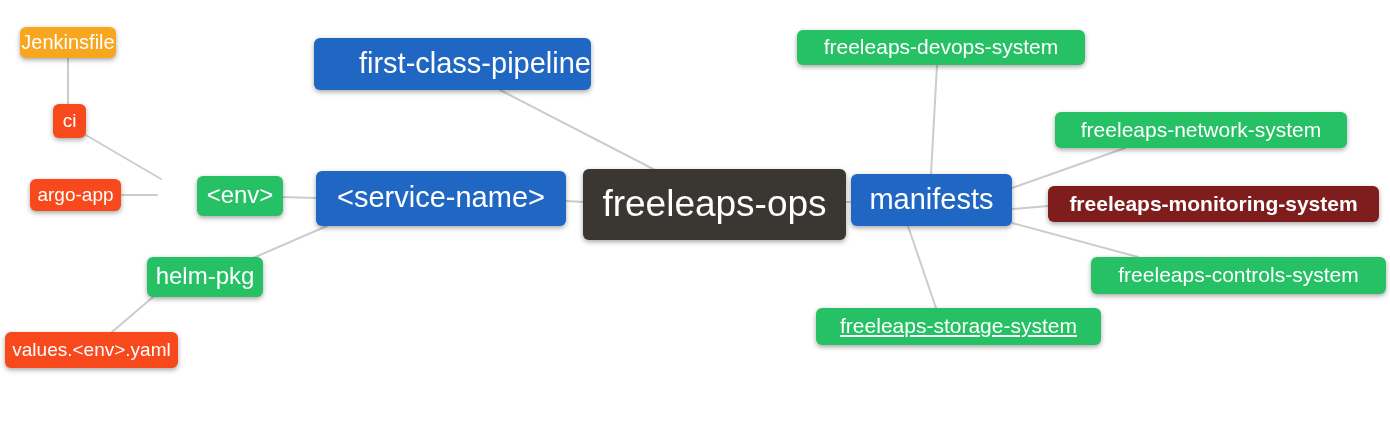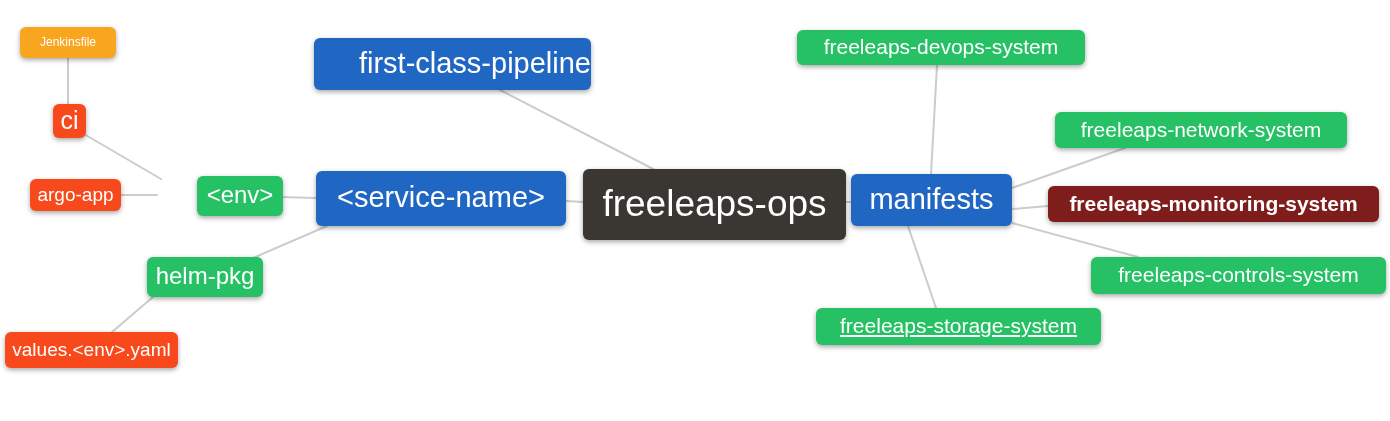--- a/index.html
+++ b/index.html
@@ -56,24 +56,24 @@
       <line x1="500" y1="90" x2="657" y2="171" stroke="#cccccc" stroke-width="2" stroke-linecap="round"></line>
       <line x1="566" y1="201" x2="583" y2="202" stroke="#cccccc" stroke-width="2" stroke-linecap="round"></line>
       <line x1="846" y1="202" x2="851" y2="202" stroke="#cccccc" stroke-width="2" stroke-linecap="round"></line>
       <line x1="931" y1="174" x2="937" y2="65" stroke="#cccccc" stroke-width="2" stroke-linecap="round"></line>
       <line x1="1012" y1="188" x2="1125" y2="148" stroke="#cccccc" stroke-width="2" stroke-linecap="round"></line>
       <line x1="1012" y1="209" x2="1048" y2="206" stroke="#cccccc" stroke-width="2" stroke-linecap="round"></line>
       <line x1="1012" y1="223" x2="1138" y2="257" stroke="#cccccc" stroke-width="2" stroke-linecap="round"></line>
       <line x1="908" y1="226" x2="936" y2="308" stroke="#cccccc" stroke-width="2" stroke-linecap="round"></line>
     </svg>
   <div id="nodes-layer">
-      <div class="node" style="left: 20px; top: 27px; width: 96px; height: 31px; background: rgb(248, 165, 31); font-size: 12px; color: rgb(255, 255, 255);">
+      <div class="node" style="left: 20px; top: 27px; width: 96px; height: 31px; background: rgb(248, 165, 31); font-size: 20px; color: rgb(255, 255, 255);">
         <span class="node-label">Jenkinsfile</span>
       </div>
-      <div class="node" style="left: 53px; top: 104px; width: 33px; height: 34px; background: rgb(248, 73, 28); font-size: 25px; color: rgb(255, 255, 255);">
+      <div class="node" style="left: 53px; top: 104px; width: 33px; height: 34px; background: rgb(248, 73, 28); font-size: 19px; color: rgb(255, 255, 255);">
         <span class="node-label">ci</span>
       </div>
       <div class="node" style="left: 30px; top: 179px; width: 91px; height: 32px; background: rgb(248, 73, 28); font-size: 19px; color: rgb(255, 255, 255);">
         <span class="node-label">argo-app</span>
       </div>
       <div class="node" style="left: 157px; top: 176px; width: 86px; height: 40px; background: rgb(38, 193, 100); font-size: 24px; color: rgb(255, 255, 255); margin-left: 40px;">
         <span class="node-label">&lt;env&gt;</span>
       </div>
       <div class="node" style="left: 147px; top: 257px; width: 116px; height: 40px; background: rgb(38, 193, 100); font-size: 24px; color: rgb(255, 255, 255);">
         <span class="node-label">helm-pkg</span>

